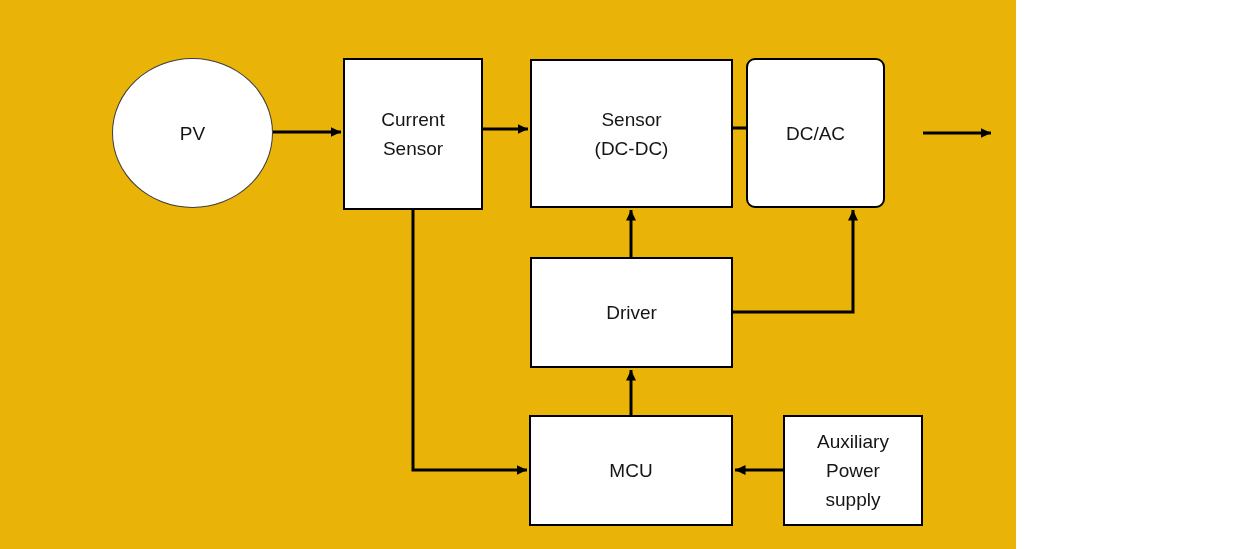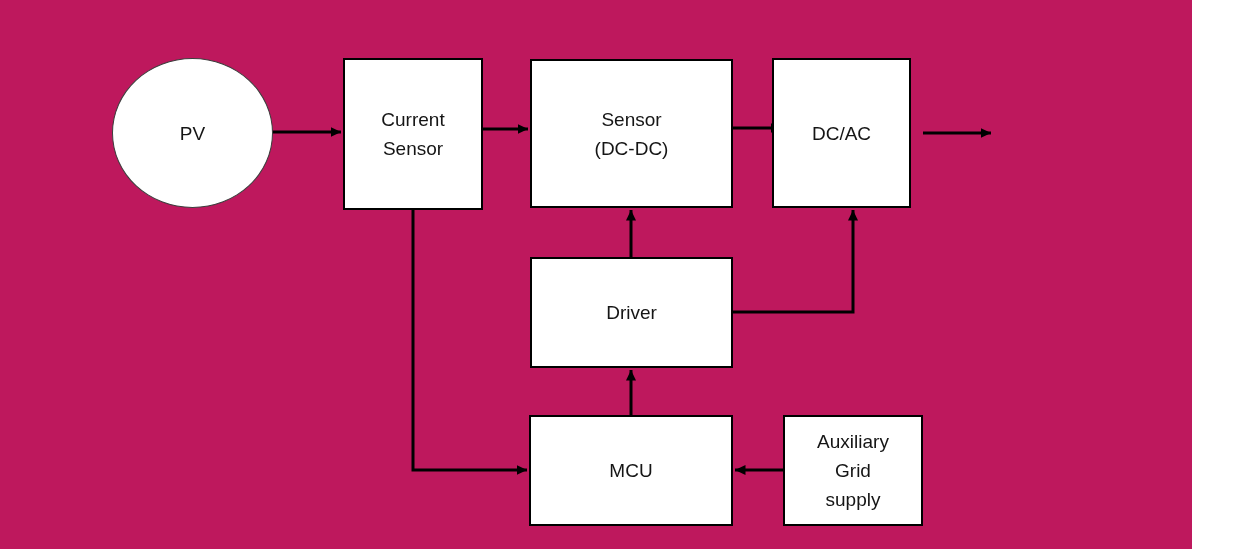--- a/index.html
+++ b/index.html
@@ -2,23 +2,23 @@
 <html><head>
 <meta charset="utf-8">
 <style>
   html, body {
     margin: 0;
     padding: 0;
     background: #ffffff;
   }
   #canvas {
     position: relative;
-    width: 1192px;
+    width: 1016px;
     height: 549px;
-    background: #be185d;
+    background: #eab308;
     font-family: "Liberation Sans", "DejaVu Sans", sans-serif;
     overflow: hidden;
   }
   #connectors {
     position: absolute;
     left: 0;
     top: 0;
     width: 1236px;
     height: 549px;
   }
@@ -45,21 +45,21 @@
     border: 2px solid #000000;
   }
   .ellipse {
     border: 1.4px solid #3d3d3d;
     border-radius: 50%;
   }
   
   #node-pv             { left: 112px; top: 58px;  width: 161px; height: 150px; }
   #node-current-sensor { left: 343px; top: 58px;  width: 140px; height: 152px; }
   #node-boost          { left: 530px; top: 59px;  width: 203px; height: 149px; }
-  #node-dc-ac          { left: 772px; top: 58px;  width: 139px; height: 150px; }
+  #node-dc-ac          { left: 746px; top: 58px;  width: 139px; height: 150px; border-radius: 9px; }
   #node-grid           { left: 993px; top: 58px;  width: 164px; height: 150px; }
   #node-driver         { left: 530px; top: 257px; width: 203px; height: 111px; }
   #node-mcu            { left: 529px; top: 415px; width: 204px; height: 111px; }
   #node-aux-power      { left: 783px; top: 415px; width: 140px; height: 111px; }
 </style>
 </head>
 <body>
 
 <div id="canvas">
 
@@ -89,16 +89,16 @@
 (DC-DC)</div>
 
   <div id="node-dc-ac" class="node rect">DC/AC</div>
 
 
   <div id="node-driver" class="node rect">Driver</div>
 
   <div id="node-mcu" class="node rect">MCU</div>
 
   <div id="node-aux-power" class="node rect">Auxiliary
-Grid
+Power
 supply</div>
 
 </div>
 
 </body></html>

